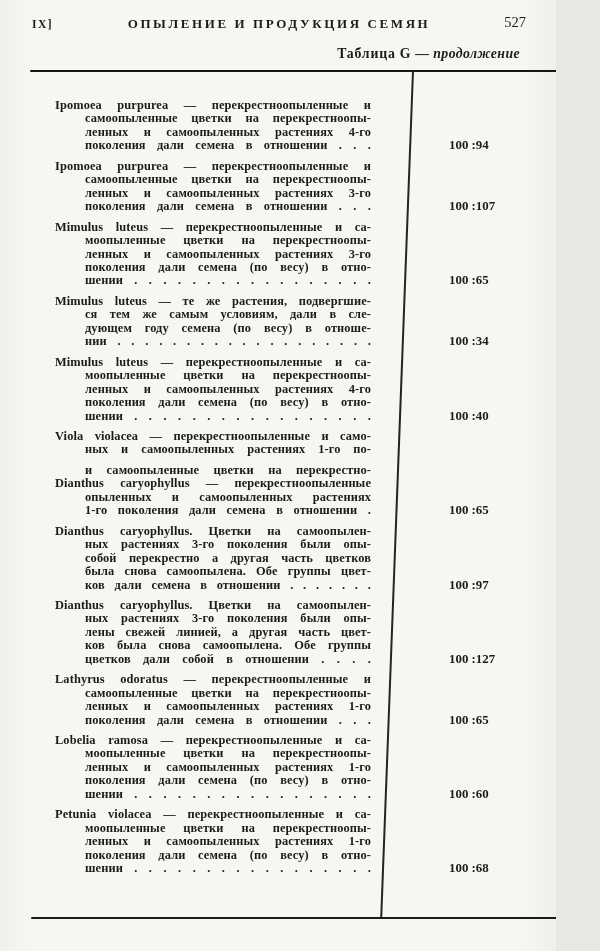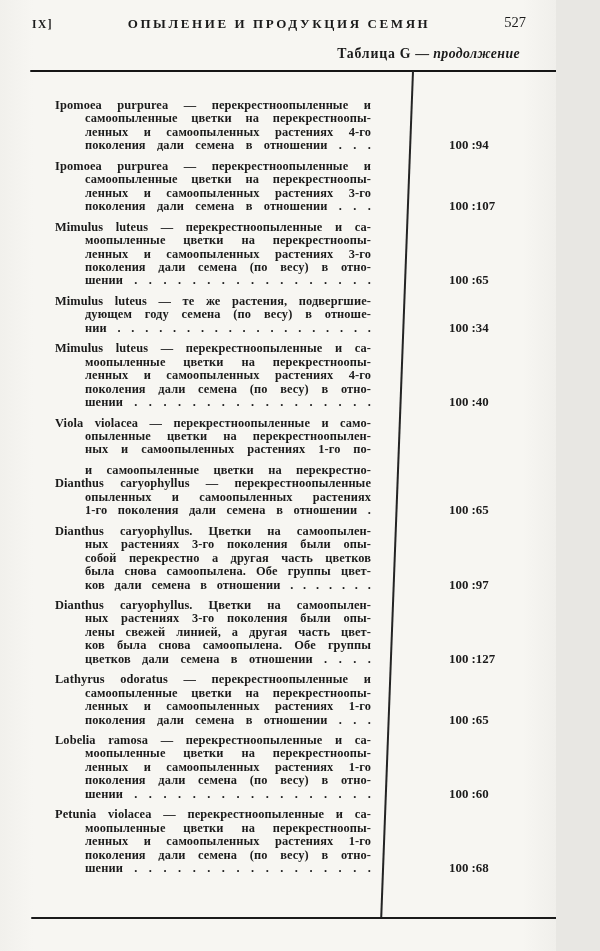--- a/index.html
+++ b/index.html
@@ -114,41 +114,41 @@
           <div class="line cont">ленных и самоопыленных растениях 3-го</div>
           <div class="line cont">поколения дали семена (по весу) в отно-</div>
           <div class="line cont">шении . . . . . . . . . . . . . . . . .</div>
         </div>
     <div class="entry-ratio"><span class="ratio-base">100 :</span><span class="ratio-val">65</span></div>
   </div>
 
   <div class="entry">
     <div class="entry-text">
           <div class="line">Mimulus luteus — те же растения, подвергшие-</div>
+          <div class="line cont">ся тем же самым условиям, дали в сле-</div>
           <div class="line cont">дующем году семена (по весу) в отноше-</div>
           <div class="line cont">нии . . . . . . . . . . . . . . . . . . .</div>
         </div>
     <div class="entry-ratio"><span class="ratio-base">100 :</span><span class="ratio-val">34</span></div>
   </div>
 
   <div class="entry">
     <div class="entry-text">
           <div class="line">Mimulus luteus — перекрестноопыленные и са-</div>
           <div class="line cont">моопыленные цветки на перекрестноопы-</div>
           <div class="line cont">ленных и самоопыленных растениях 4-го</div>
           <div class="line cont">поколения дали семена (по весу) в отно-</div>
           <div class="line cont">шении . . . . . . . . . . . . . . . . .</div>
         </div>
     <div class="entry-ratio"><span class="ratio-base">100 :</span><span class="ratio-val">40</span></div>
   </div>
 
   <div class="entry">
     <div class="entry-text">
           <div class="line">Viola violacea — перекрестноопыленные и само-</div>
-          <div class="line cont">опыленные цветки на перекрестноопылен-</div>
           <div class="line cont">ных и самоопыленных растениях 1-го по-</div>
         </div>
   </div>
 
   <div class="entry">
     <div class="entry-text">
           <div class="line cont">и самоопыленные цветки на перекрестно-</div>
           <div class="line">Dianthus caryophyllus — перекрестноопыленные</div>
           <div class="line cont">опыленных и самоопыленных растениях</div>
           <div class="line cont">1-го поколения дали семена в отношении .</div>
@@ -166,21 +166,21 @@
         </div>
     <div class="entry-ratio"><span class="ratio-base">100 :</span><span class="ratio-val">97</span></div>
   </div>
 
   <div class="entry">
     <div class="entry-text">
           <div class="line">Dianthus caryophyllus. Цветки на самоопылен-</div>
           <div class="line cont">ных растениях 3-го поколения были опы-</div>
           <div class="line cont">лены свежей линией, а другая часть цвет-</div>
           <div class="line cont">ков была снова самоопылена. Обе группы</div>
-          <div class="line cont">цветков дали семена в отношении  . . . .</div>
+          <div class="line cont">цветков дали собой в отношении  . . . .</div>
         </div>
     <div class="entry-ratio"><span class="ratio-base">100 :</span><span class="ratio-val">127</span></div>
   </div>
 
   <div class="entry">
     <div class="entry-text">
           <div class="line">Lathyrus odoratus — перекрестноопыленные и</div>
           <div class="line cont">самоопыленные цветки на перекрестноопы-</div>
           <div class="line cont">ленных и самоопыленных растениях 1-го</div>
           <div class="line cont">поколения дали семена в отношении . . .</div>

